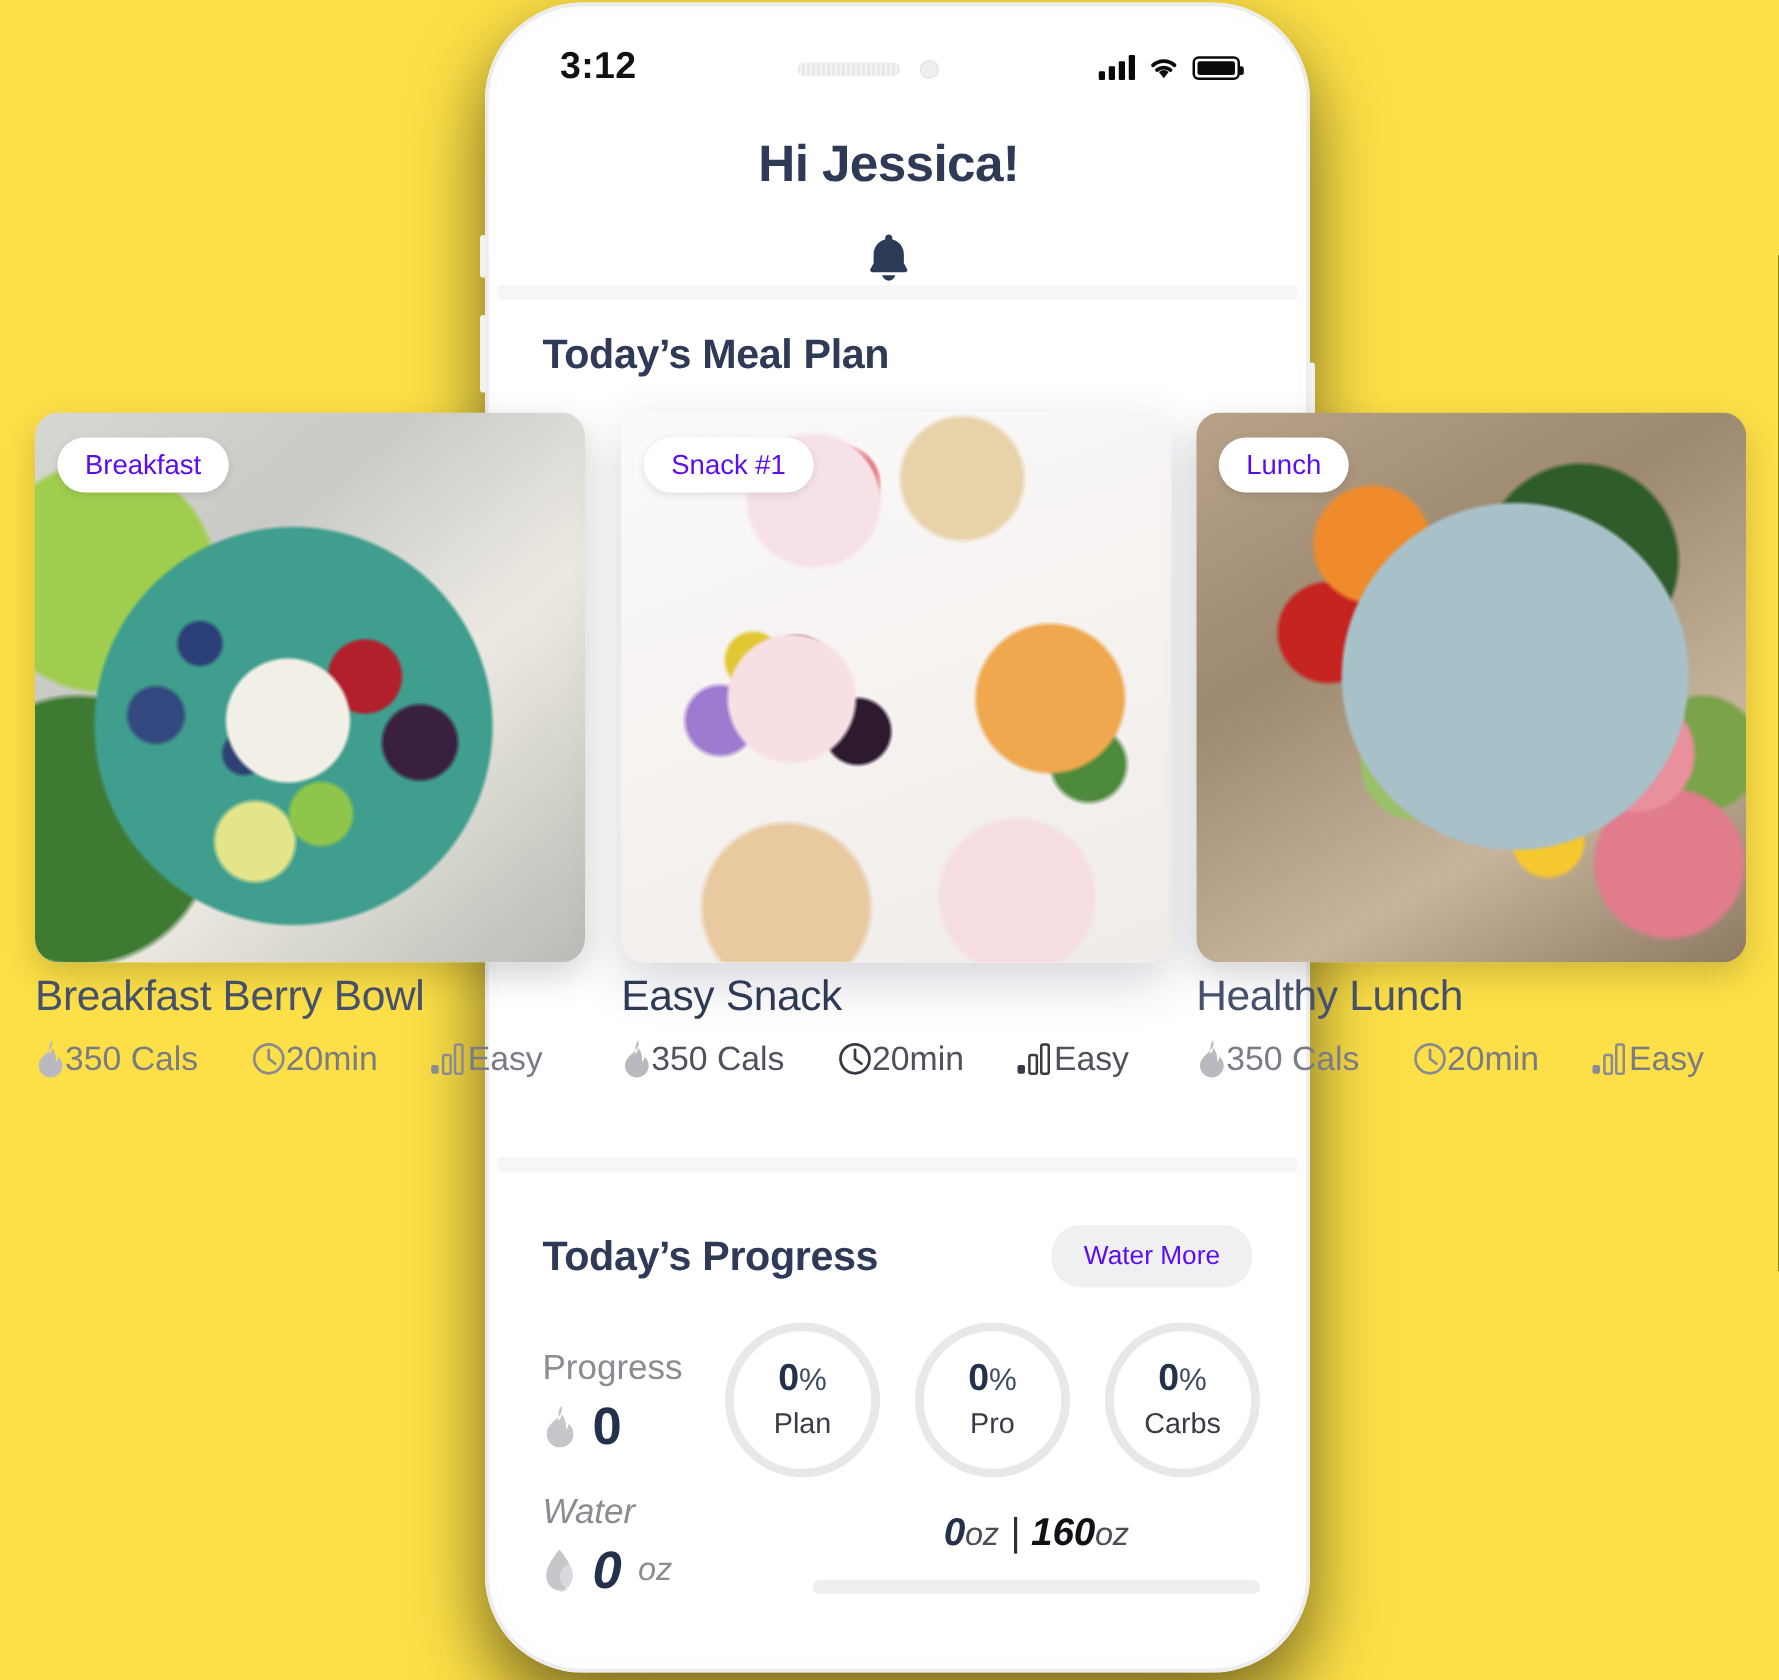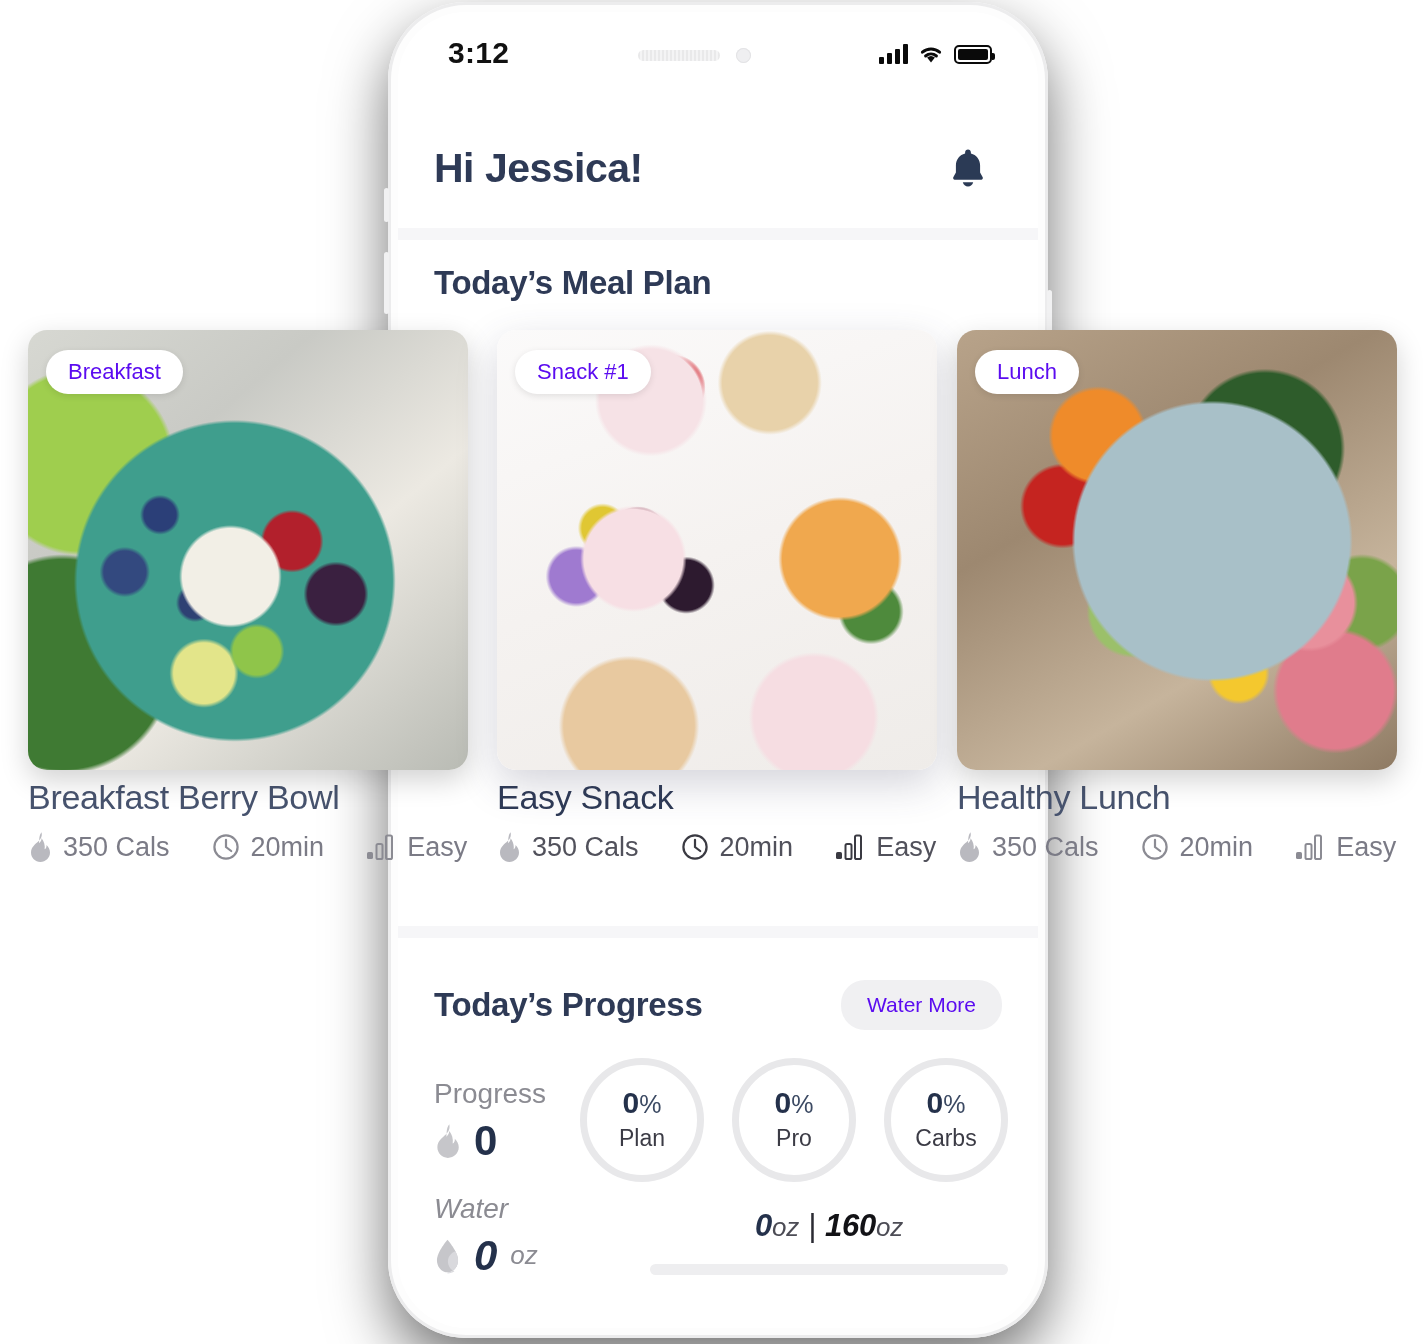--- a/index.html
+++ b/index.html
@@ -2,21 +2,21 @@
 <html><head>
 <meta charset="utf-8">
 <style>
   * { box-sizing: border-box; margin: 0; padding: 0; }
   html, body {
     width: 1423px; height: 1344px;
     background: #000;
     font-family: "Liberation Sans", sans-serif;
     overflow: hidden;
   }
-  .stage { position: relative; width: 1423px; height: 1344px; background: #ffffff; }
+  .stage { position: relative; width: 1423px; height: 1344px; background: #fde047; }
 
   
   .phone {
     position: absolute; left: 388px; top: 2px;
     width: 660px; height: 1336px;
     background: #fdfdfd;
     border-radius: 78px;
     box-shadow: 0 0 0 3px #ececed inset, 0 26px 60px rgba(0,0,0,.55);
   }
   .phone-inner {
@@ -52,20 +52,21 @@
     position: relative; padding: 2px; }
   .batt::after { content:''; position:absolute; right:-5px; top:6px; width:3px; height:7px;
     background:#0a0a0a; border-radius:0 2px 2px 0; }
   .batt span { display:block; height:100%; background:#0a0a0a; border-radius:2px; }
 
   
   .greet {
     position: absolute; left: 0; top: 96px; width: 100%; height: 120px;
     display: flex; align-items: center; justify-content: space-between;
     padding: 0 50px 0 36px;
+    flex-direction: column;
   }
   .greet h1 { font-size: 41px; font-weight: 700; color: #2e3a56; letter-spacing: -.5px; }
   .bell-icon { width: 40px; height: 44px; display:block; }
 
   .divider { position:absolute; left:0; width:100%; height:12px; background:#f6f6f8; }
   .divider.d1 { top: 216px; }
   .divider.d2 { top: 914px; }
 
   
   .meal-title {
@@ -129,21 +130,21 @@
   .card.c2 .thumb { box-shadow: 0 14px 40px rgba(60,60,90,.22); }
   .badge {
     position: absolute; left: 18px; top: 20px;
     background: #fff; border-radius: 22px;
     padding: 9px 22px; font-size: 22px; font-weight: 500; color: #5b0cf0;
     box-shadow: 0 2px 7px rgba(0,0,0,.10);
   }
   .card h3 { margin-top: 8px; font-size: 34px; font-weight: 500;
     color: #2e3a56; letter-spacing: -.3px; }
   .meta { display: flex; align-items: center; margin-top: 14px; }
-  .meta .item { display: flex; align-items: center; gap: 11px; }
+  .meta .item { display: flex; align-items: center; }
   .meta .item + .item { margin-left: 42px; }
   .meta .txt { font-size: 27px; color: #51515b; }
   .card.c1 h3, .card.c3 h3 { color: #47536e; }
   .card.c1 .meta .txt, .card.c3 .meta .txt { color: #7b7b86; }
 
   .clock-ic { width: 28px; height: 28px; display:block; }
   .bars-ic  { width: 30px; height: 26px; display:block; }
 
   
   .img { position:absolute; inset:0; }

